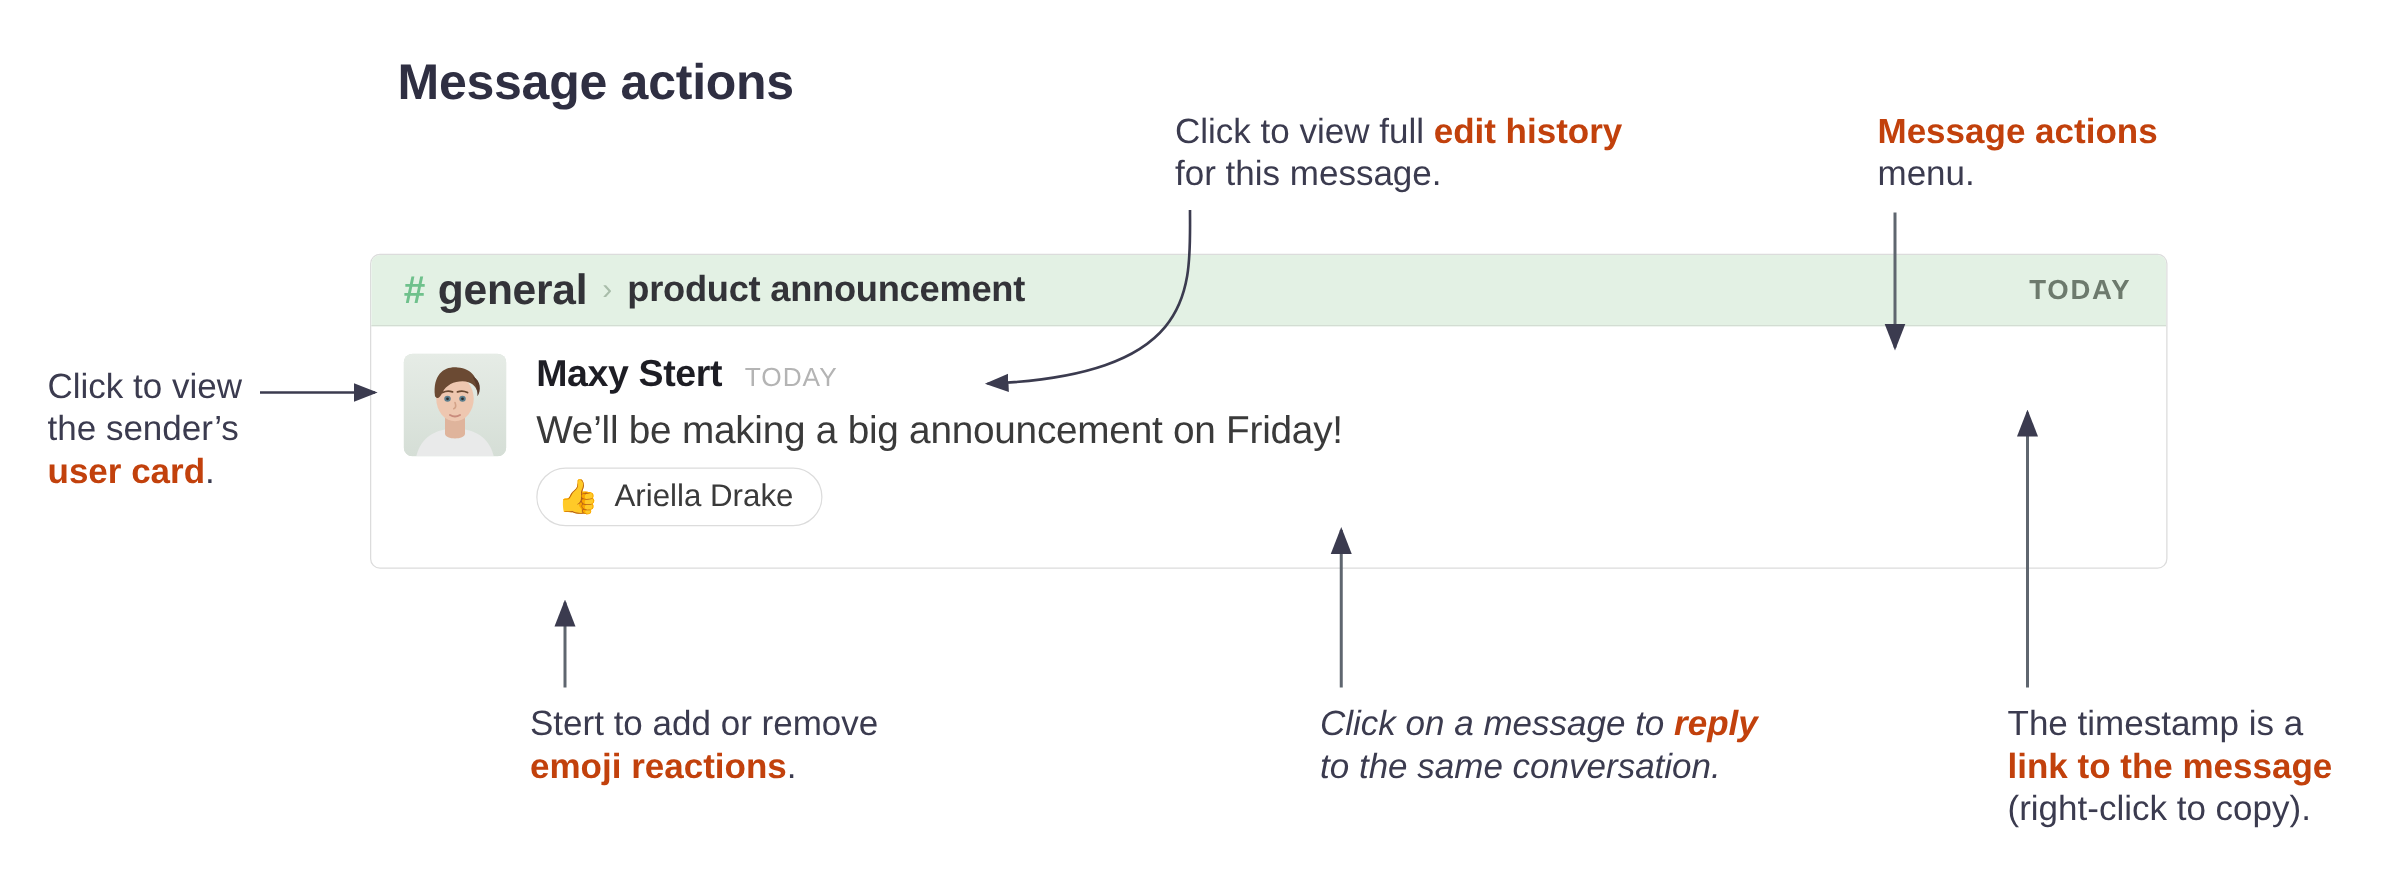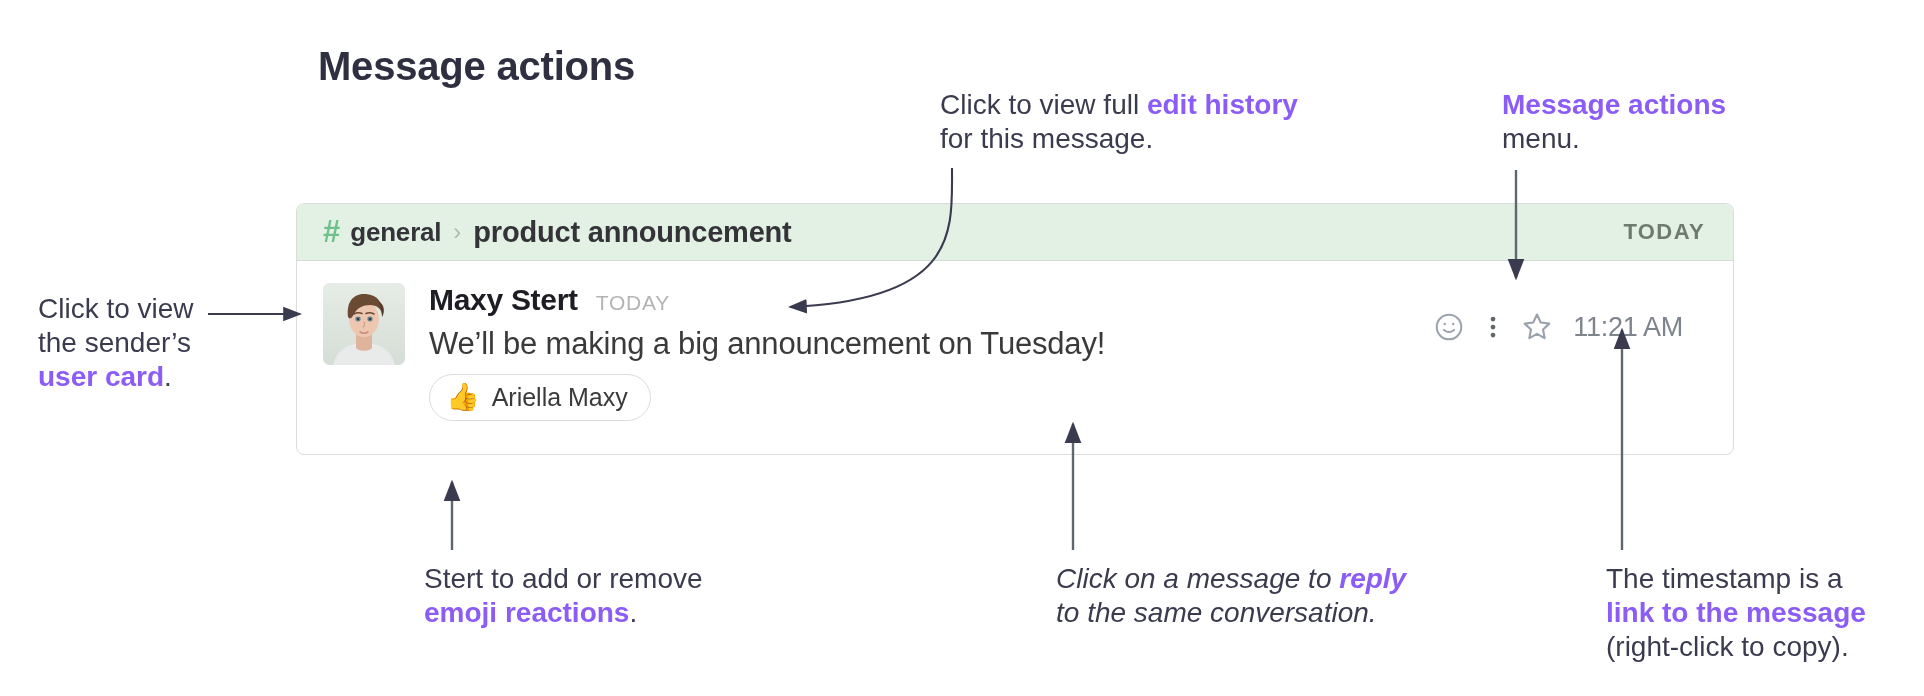--- a/index.html
+++ b/index.html
@@ -25,21 +25,21 @@
   }
 
   
   .anno{
     font-size:28px;
     line-height:1.22;
     color:#3b3b4f;
     font-weight:400;
     white-space:pre-line;
   }
-  .anno b{font-weight:700;color:#8b5cf6;}
+  .anno b{font-weight:700;color:#c2410c;}
 
   #anno-edit-history{left:940px;top:88px;}
   #anno-actions-menu{left:1502px;top:88px;}
   #anno-user-card{left:38px;top:292px;width:240px;}
   #anno-emoji{left:424px;top:562px;}
   #anno-reply{left:1056px;top:562px;font-style:italic;}
   #anno-timestamp{left:1606px;top:562px;}
 
   
   #message-card{
@@ -63,21 +63,21 @@
   #hash-icon{
     font-size:31px;
     font-weight:700;
     color:#6fc18c;
     margin-right:10px;
     line-height:1;
     position:relative;
     top:-1px;
   }
   #stream-name{
-    font-size:26px;
+    font-size:34px;
     font-weight:700;
     color:#333338;
     letter-spacing:-0.2px;
   }
   #breadcrumb-chevron{
     font-size:24px;
     color:#a9bdaa;
     margin:0 12px;
     line-height:1;
   }
@@ -242,50 +242,27 @@
         <path d="M37 49 q4 2.5 8 0" stroke="#c98b7c" stroke-width="1.6" fill="none" stroke-linecap="round"></path>
       </svg>
     </div>
 
     <div id="msg-content">
       <div id="msg-headline">
         <span id="sender-name">Maxy Stert</span>
         <span id="edited-badge">TODAY</span>
       </div>
 
-      <div id="msg-text">We’ll be making a big announcement on Tuesday!</div>
+      <div id="msg-text">We’ll be making a big announcement on Friday!</div>
 
       <div id="reaction-pill">
         <span id="thumbs-up-icon">👍</span>
-        <span id="reaction-user">Ariella Maxy</span>
+        <span id="reaction-user">Ariella Drake</span>
       </div>
 
-      <div id="msg-actions">
-        <span class="ico">
-          <svg width="32" height="32" viewBox="0 0 24 24" fill="none" stroke="#9aa2ac" stroke-width="1.5">
-            <circle cx="12" cy="12" r="9.2"></circle>
-            <circle cx="8.8" cy="9.8" r="0.9" fill="#9aa2ac" stroke="none"></circle>
-            <circle cx="15.2" cy="9.8" r="0.9" fill="#9aa2ac" stroke="none"></circle>
-            <path d="M8.2 14.2 q3.8 3.2 7.6 0" stroke-linecap="round"></path>
-          </svg>
-        </span>
-        <span class="ico">
-          <svg width="30" height="30" viewBox="0 0 24 24">
-            <circle cx="12" cy="5.6" r="1.9" fill="#5f666f"></circle>
-            <circle cx="12" cy="12" r="1.9" fill="#5f666f"></circle>
-            <circle cx="12" cy="18.4" r="1.9" fill="#5f666f"></circle>
-          </svg>
-        </span>
-        <span class="ico">
-          <svg width="34" height="34" viewBox="0 0 24 24" fill="none" stroke="#9aa2ac" stroke-width="1.5" stroke-linejoin="round">
-            <path d="M12 3.2 l2.65 5.63 6.05.78 -4.45 4.2 1.15 6.02 -5.4 -2.96 -5.4 2.96 1.15 -6.02 -4.45 -4.2 6.05 -.78 Z"></path>
-          </svg>
-        </span>
-        <span id="msg-timestamp">11:21 AM</span>
-      </div>
     </div>
   </div>
 </div>
 
 <svg id="connectors" viewBox="0 0 1924 696" xmlns="http://www.w3.org/2000/svg">
   <defs>
     <marker id="arrowL" markerWidth="9" markerHeight="9" refX="8" refY="4.5" orient="auto" markerUnits="strokeWidth">
       <path d="M9,4.5 L0,1 L0,8 Z" fill="#3b3b4f"></path>
     </marker>
     <marker id="arrowD" markerWidth="9" markerHeight="9" refX="8" refY="4.5" orient="auto" markerUnits="strokeWidth">

